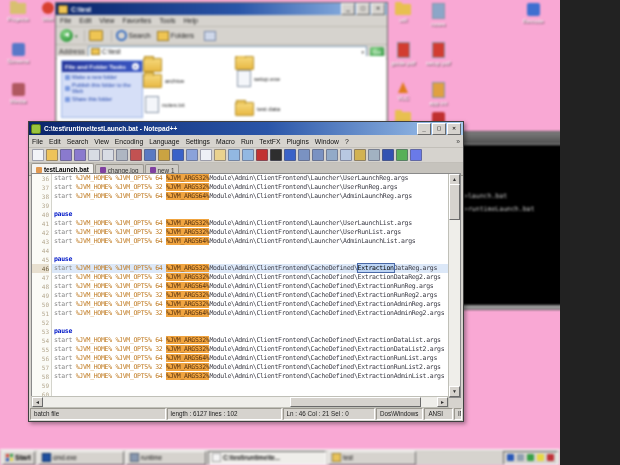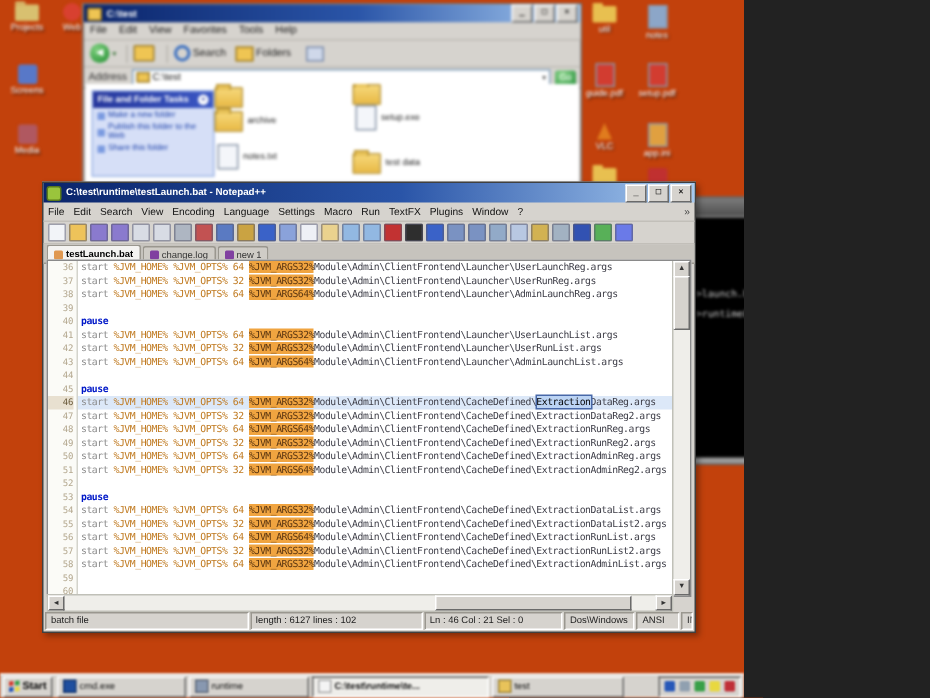--- a/index.html
+++ b/index.html
@@ -1,16 +1,16 @@
 <!DOCTYPE html>
 <html><head>
 <meta charset="utf-8">
 <style>
   html,body{margin:0;padding:0;background:#222;}
-  #screen{position:relative;width:496px;height:465px;overflow:hidden;background:#c2410c;
+  #screen{position:relative;width:560px;height:465px;overflow:hidden;background:#f9a8d4;
     font-family:"Liberation Sans",sans-serif;-webkit-font-smoothing:antialiased;}
   .ctl{width:12px;height:10px;background:#d6d3ce;border:1px solid;border-color:#fff #6a6a6a #6a6a6a #fff;
     font-size:6px;line-height:8px;text-align:center;color:#000;margin-left:1px;font-family:"DejaVu Sans Mono",monospace;}
   
   #dicons{position:absolute;inset:0;filter:blur(1px);z-index:1;}
   .d-ic{position:absolute;width:36px;text-align:center;}
   .d-ic .shape{margin:0 auto 2px auto;}
   .sh-folder{width:16px;height:11px;border-radius:1px;position:relative;}
   .sh-folder:before{content:"";position:absolute;top:-2px;left:0;width:7px;height:2px;background:inherit;border-radius:1px 1px 0 0;}
   .sh-file{width:11px;height:14px;background:#eef2f8;border:1px solid #8896aa;position:relative;}

